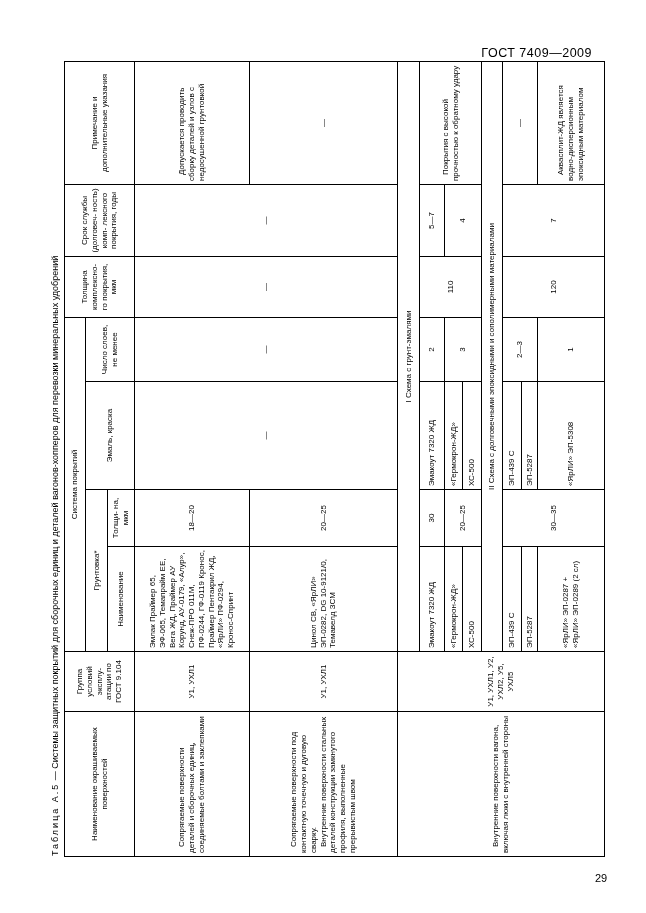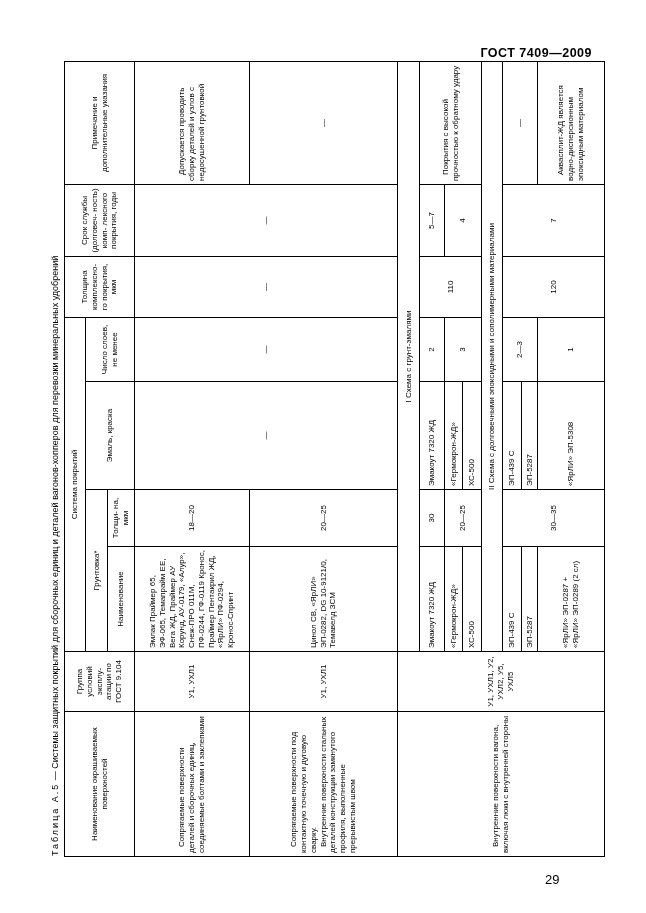--- a/index.html
+++ b/index.html
@@ -3,24 +3,24 @@
 <meta charset="utf-8">
 <style>
   html,body{margin:0;padding:0;}
   body{
     width:646px;height:913px;position:relative;background:#ffffff;
     font-family:"Liberation Sans","DejaVu Sans",sans-serif;color:#000;
     overflow:hidden;
   }
   .doc-header{
     position:absolute;top:46px;right:54px;
-    font-size:12.5px;font-weight:bold;letter-spacing:.5px;
+    font-size:12.5px;font-weight:normal;letter-spacing:.5px;
   }
   .page-number{
-    position:absolute;left:545px;top:872px;font-size:13px;
+    position:absolute;left:595px;top:872px;font-size:11px;
   }
   .rotor-wrap{
     position:absolute;left:50px;top:57px;width:560px;height:802px;
   }
   .rotor{
     width:800px;height:560px;
     transform:rotate(-90deg) translateX(-800px);
     transform-origin:0 0;
   }
   .table-title{

